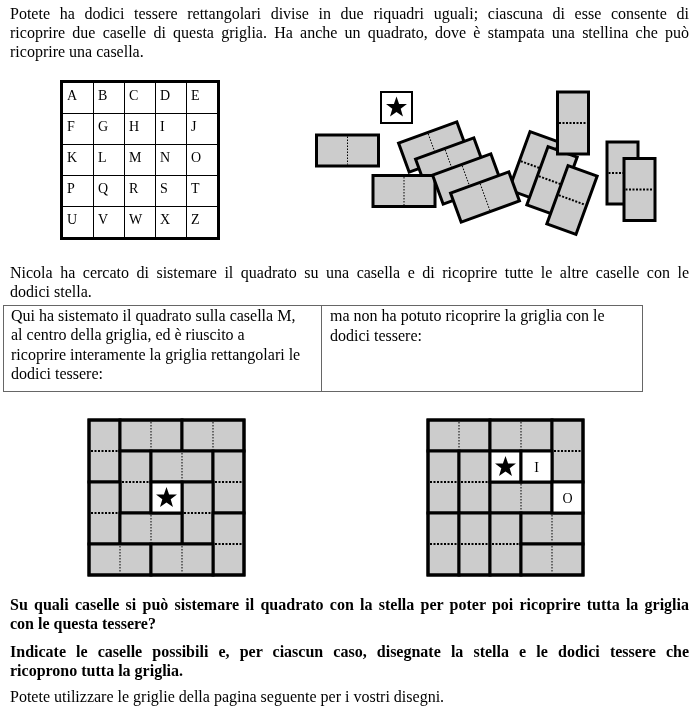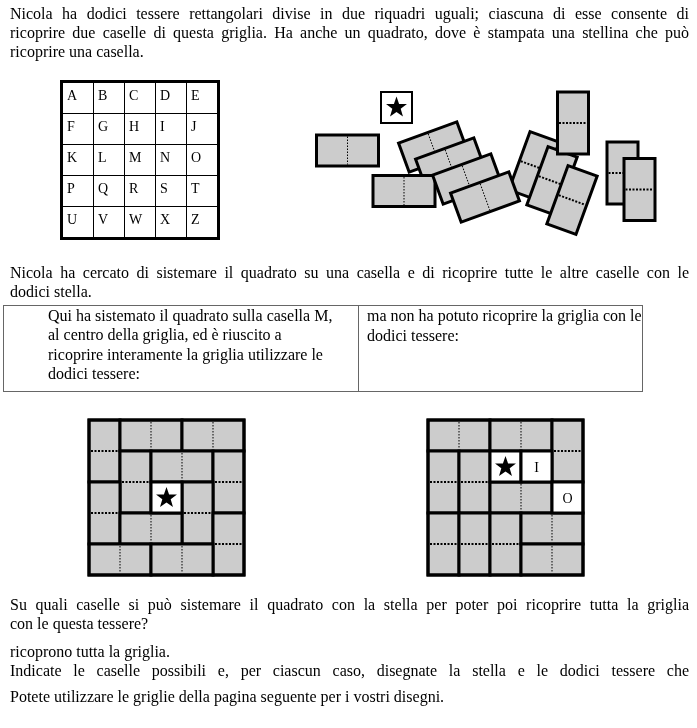--- a/index.html
+++ b/index.html
@@ -4,21 +4,21 @@
 <style>
   html, body { margin:0; padding:0; }
   body {
     width:697px; height:728px; position:relative; overflow:hidden;
     background:#ffffff; color:#000;
     font-family:"Liberation Serif", "DejaVu Serif", serif;
   }
   .para { position:absolute; left:10px; width:679px; font-size:16px; line-height:19px; }
   .para .ln { display:block; text-align:justify; text-align-last:justify; }
   .para .ln.last { text-align:right; text-align-last:left; }
-  .bold { font-weight:normal; }
+  .bold { font-weight:bold; }
 
   
   .letter-grid {
     position:absolute; left:60px; top:80px;
     display:grid; grid-template-columns:repeat(5, 30px); grid-auto-rows:30px;
     gap:1px; background:#000; border:3px solid #000;
   }
   .letter-grid .cell {
     background:#fff; font-size:14px; line-height:14px;
     padding:6px 0 0 4px; box-sizing:border-box;
@@ -26,33 +26,33 @@
 
   .pieces { position:absolute; left:300px; top:80px; width:380px; height:170px; }
 
   
   .examples-table {
     position:absolute; left:3px; top:305px; width:640px; height:87px;
     border:1.5px solid #666; box-sizing:border-box; display:flex;
     font-size:16px;
   }
   .examples-table .tcell { box-sizing:border-box; height:100%; }
-  .examples-table .tcell.left { width:318px; border-right:1.5px solid #666; padding:0 0 0 7px; line-height:19.3px;margin-left:37px; }
+  .examples-table .tcell.left { width:318px; border-right:1.5px solid #666; padding:0 0 0 7px; line-height:19.3px; }
   .examples-table .tcell.right { flex:1; padding:0 0 0 8px; line-height:19.5px; }
   .examples-table .ln { display:block; white-space:nowrap; }
 
   .grid-svg { position:absolute; top:417px; width:161px; height:161px; }
   #grid-left { left:86px; }
   #grid-right { left:425px; }
 </style>
 </head>
 <body>
 
 <div class="para" style="top:4px;">
-  <span class="ln">Nicola ha dodici tessere rettangolari divise in due riquadri uguali; ciascuna di esse consente di</span>
+  <span class="ln">Potete ha dodici tessere rettangolari divise in due riquadri uguali; ciascuna di esse consente di</span>
   <span class="ln">ricoprire due caselle di questa griglia. Ha anche un quadrato, dove è stampata una stellina che può</span>
   <span class="ln last">ricoprire una casella.</span>
 </div>
 
 <div class="letter-grid">
   <div class="cell">A</div>
   <div class="cell">B</div>
   <div class="cell">C</div>
   <div class="cell">D</div>
   <div class="cell">E</div>
@@ -135,21 +135,21 @@
 
 <div class="para" style="top:263px;">
   <span class="ln">Nicola ha cercato di sistemare il quadrato su una casella e di ricoprire tutte le altre caselle con le</span>
   <span class="ln last">dodici stella.</span>
 </div>
 
 <div class="examples-table">
   <div class="tcell left">
     <span class="ln">Qui ha sistemato il quadrato sulla casella M,</span>
     <span class="ln">al centro della griglia, ed è riuscito a</span>
-    <span class="ln">ricoprire interamente la griglia utilizzare le</span>
+    <span class="ln">ricoprire interamente la griglia rettangolari le</span>
     <span class="ln">dodici tessere:</span>
   </div>
   <div class="tcell right">
     <span class="ln">ma non ha potuto ricoprire la griglia con le</span>
     <span class="ln">dodici tessere:</span>
   </div>
 </div>
 
 <svg id="grid-left" class="grid-svg" viewBox="0 0 161 161">
     <rect x="3" y="3" width="155" height="155" fill="#ffffff"></rect>
@@ -212,18 +212,18 @@
     <rect x="127" y="65" width="31" height="31" fill="#ffffff" stroke="#000000" stroke-width="3"></rect>
     <text x="142.5" y="85.5" text-anchor="middle" font-size="14" font-family="&quot;Liberation Serif&quot;, serif" fill="#000000">O</text>
     <rect x="3" y="3" width="155" height="155" fill="none" stroke="#000000" stroke-width="3"></rect>
   </svg>
 
 <div class="para bold" style="top:595px;">
   <span class="ln">Su quali caselle si può sistemare il quadrato con la stella per poter poi ricoprire tutta la griglia</span>
   <span class="ln last">con le questa tessere?</span>
 </div>
 <div class="para bold" style="top:642px;">
+  <span class="ln">Indicate le caselle possibili e, per ciascun caso, disegnate la stella e le dodici tessere che</span>
   <span class="ln last">ricoprono tutta la griglia.</span>
-  <span class="ln">Indicate le caselle possibili e, per ciascun caso, disegnate la stella e le dodici tessere che</span>
 </div>
 <div class="para" style="top:687px;">
   <span class="ln last">Potete utilizzare le griglie della pagina seguente per i vostri disegni.</span>
 </div>
 
 </body></html>

